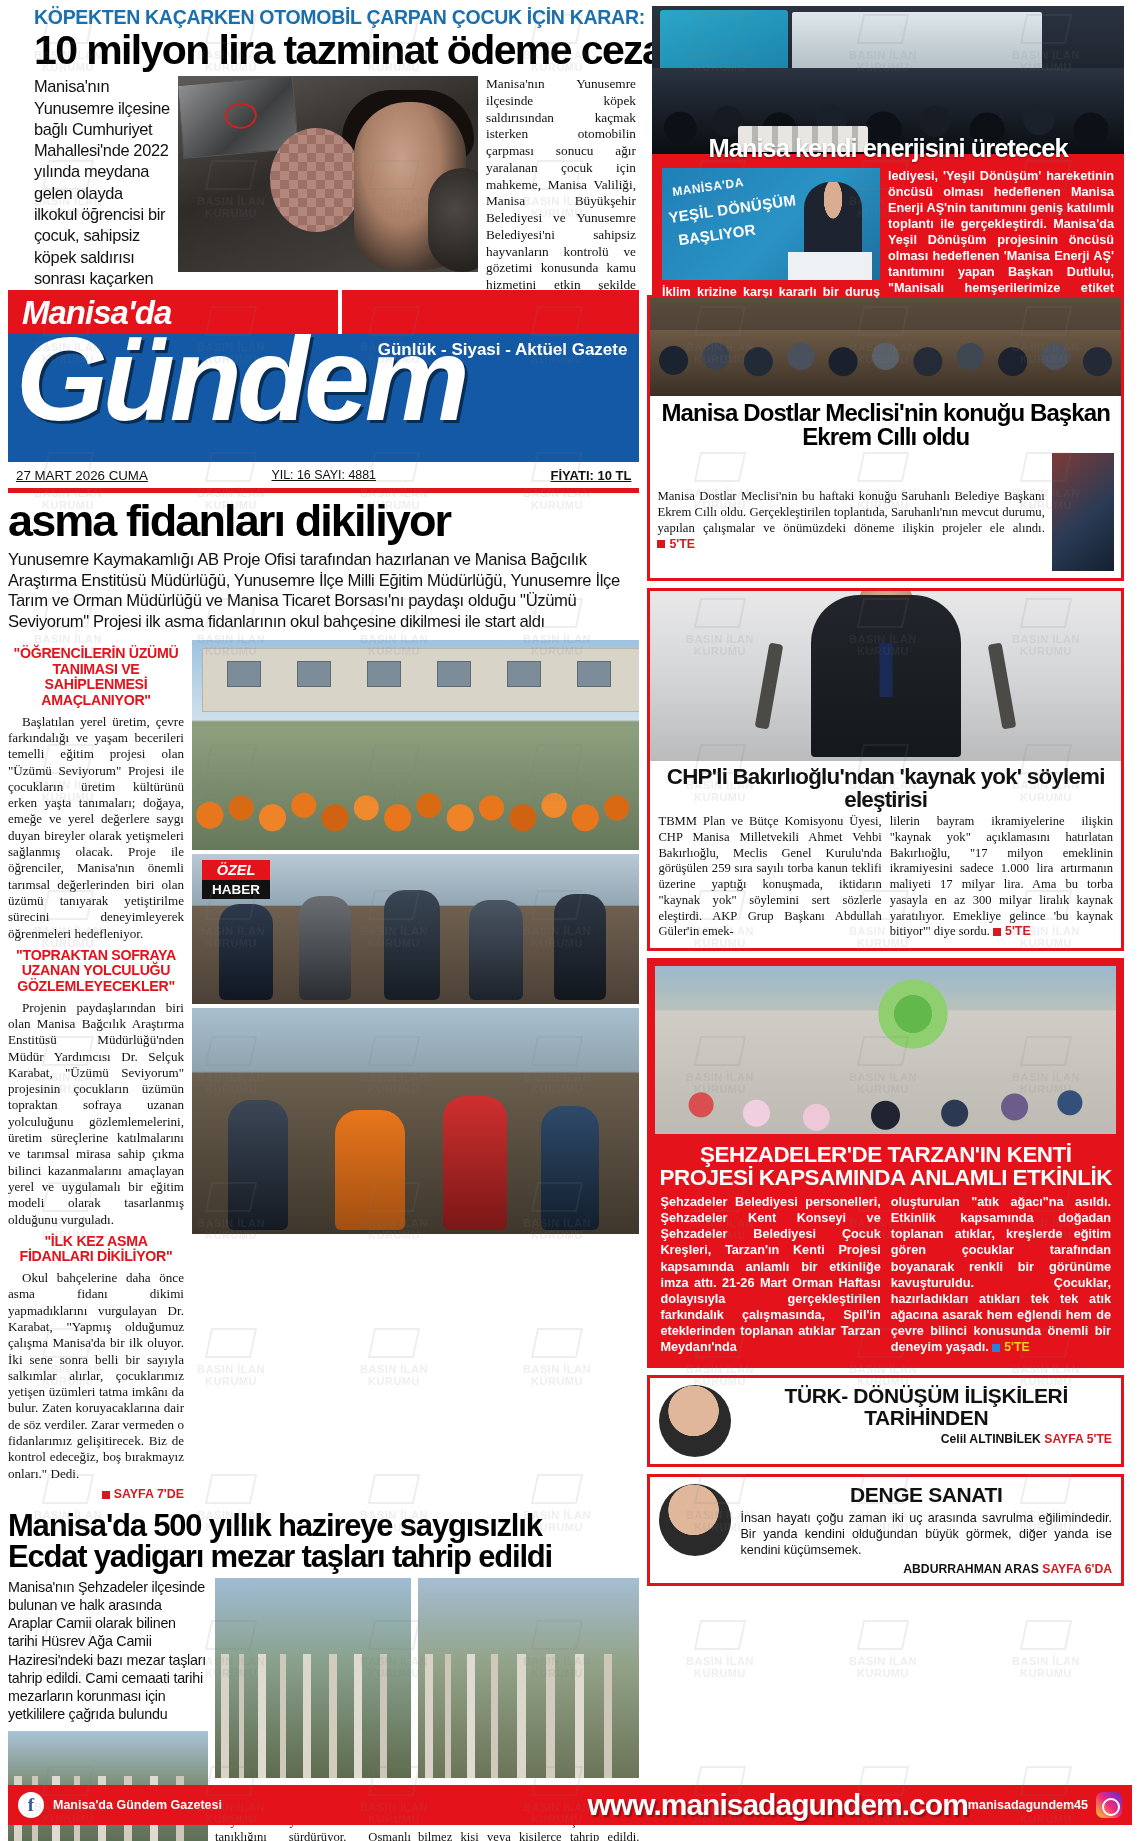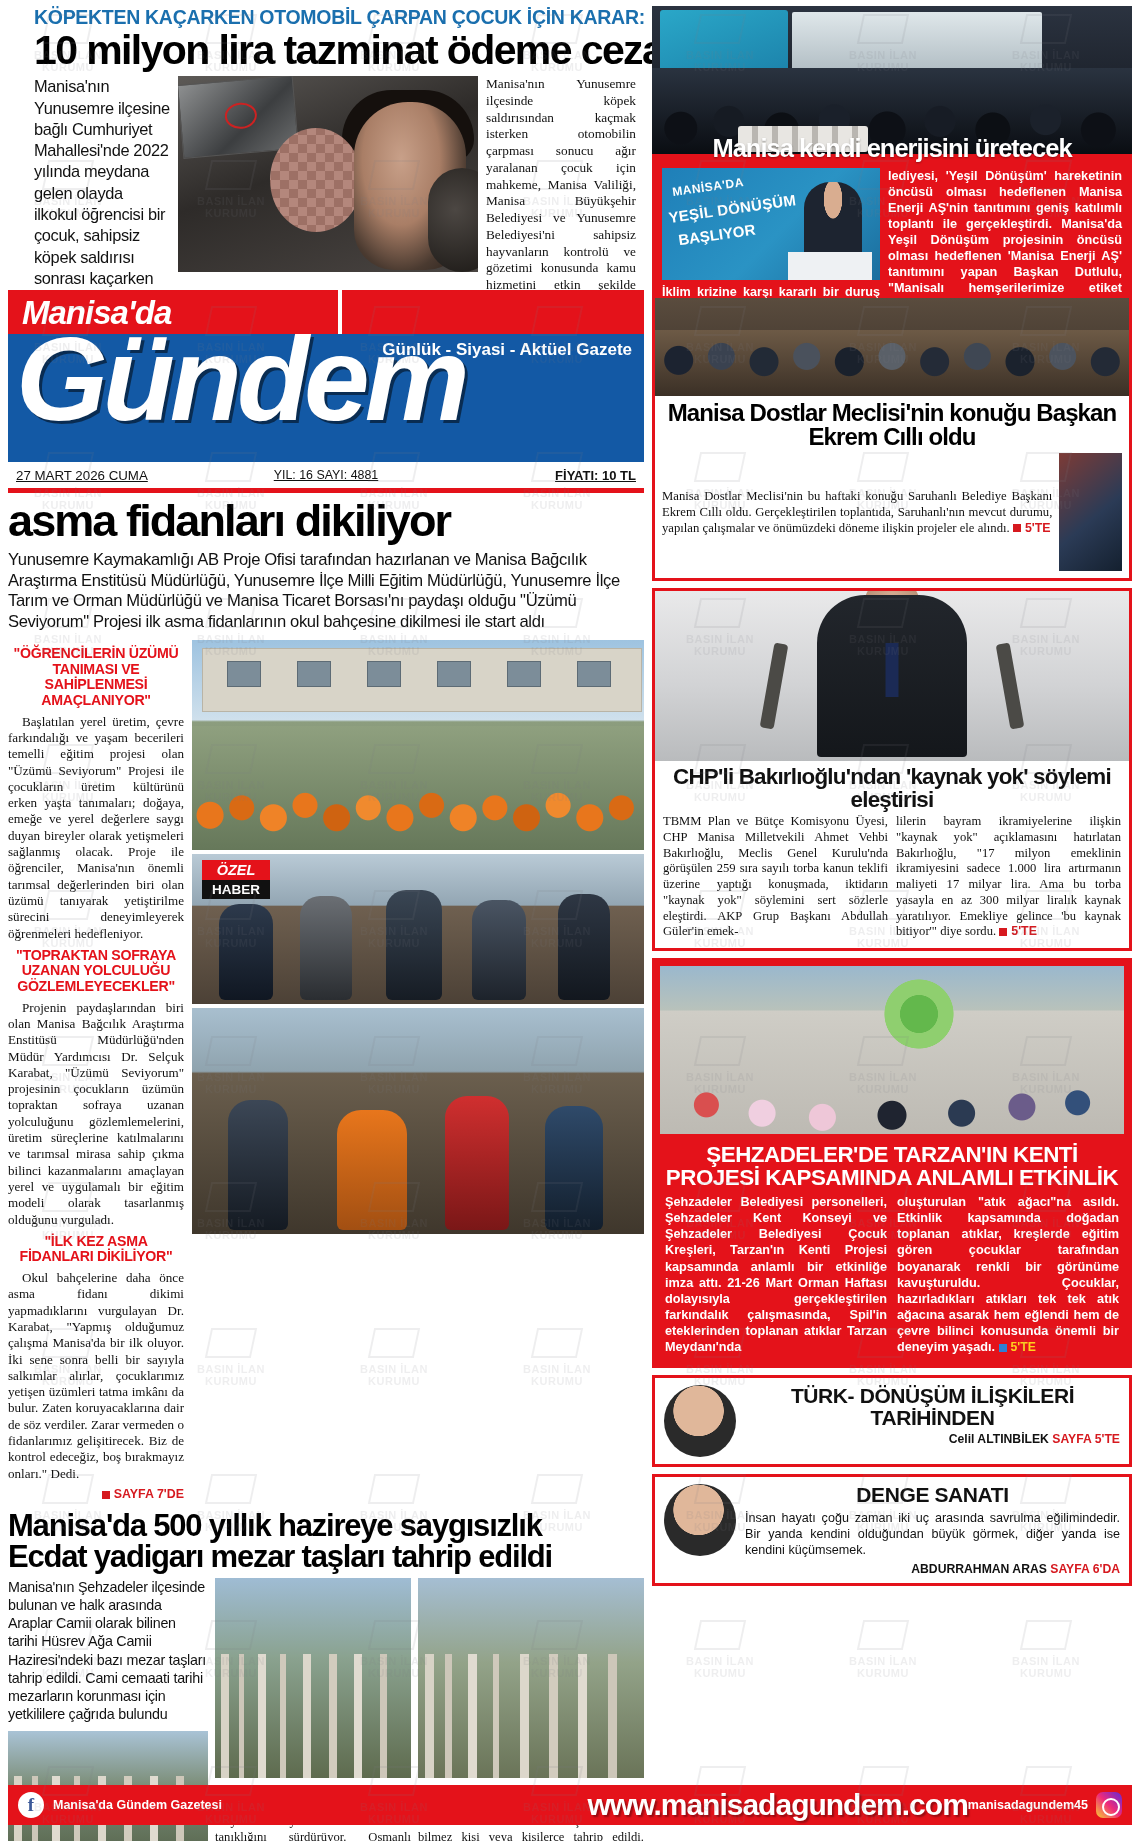--- a/index.html
+++ b/index.html
@@ -4,21 +4,21 @@
 <style>
   * { box-sizing: border-box; margin:0; padding:0; }
   body {
     width:1140px; height:1841px;
     background:#ffffff;
     font-family:"Liberation Sans", sans-serif;
     color:#111;
     overflow:hidden;
     position:relative;
   }
-  .page { width:1140px; height:1841px; position:relative; padding:6px 8px 0 8px; }
+  .page { width:1140px; height:1841px; position:relative; padding:6px 16px 0 8px; }
 
   
   .wm-layer{position:absolute;inset:0;pointer-events:none;z-index:40;overflow:hidden;}
   .wm{position:absolute;color:rgba(120,120,130,.13);font-weight:700;font-size:11px;
       letter-spacing:.5px;line-height:1.15;text-align:center;transform:rotate(0deg);}
   .wm b{display:block;}
 
   
   .top-strip{display:flex;gap:8px;height:280px;}
   .left-col{width:636px;position:relative;}

